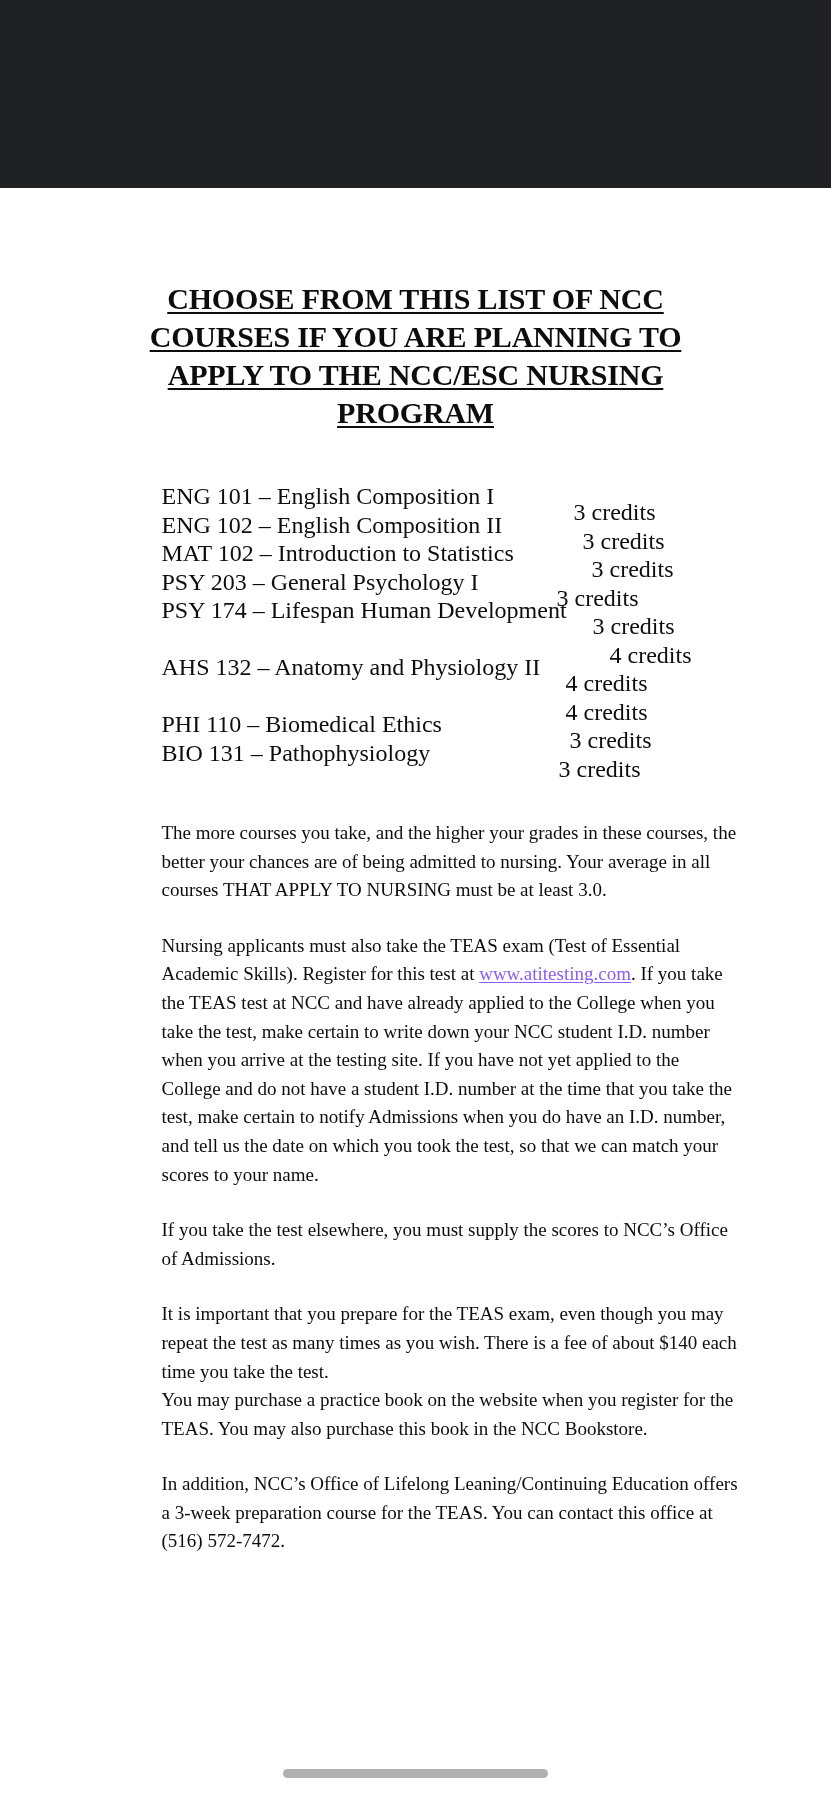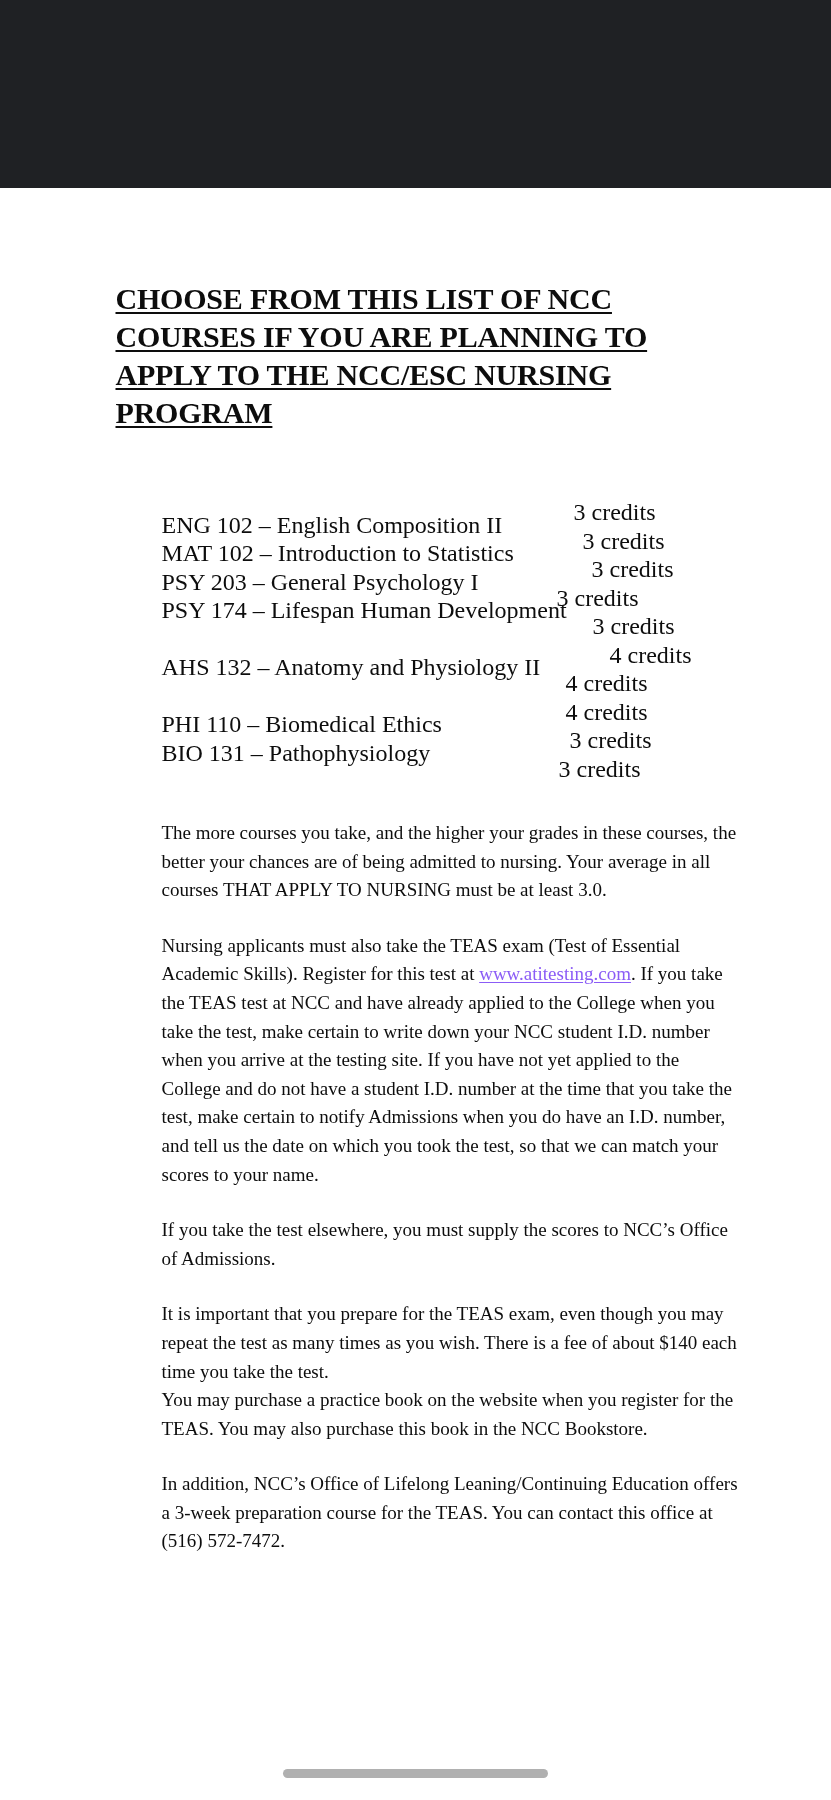--- a/index.html
+++ b/index.html
@@ -18,20 +18,21 @@
   #page {
     position:relative;
     width:831px;
     padding:0;
     background:#ffffff;
   }
   #doc-title {
     margin:0 auto;
     padding-top:92px;
     width:600px;
+    text-align:center;
     font-weight:bold;
     font-size:30px;
     line-height:38px;
     letter-spacing:-0.2px;
   }
   #doc-title .tline {
     display:inline-block;
     text-decoration:underline;
     text-underline-offset:3px;
     text-decoration-thickness:2px;
@@ -94,21 +95,21 @@
 <div id="page">
 
   <div id="doc-title">
     <span class="tline">CHOOSE FROM THIS LIST OF NCC</span><br>
     <span class="tline">COURSES IF YOU ARE PLANNING TO</span><br>
     <span class="tline">APPLY TO THE NCC/ESC NURSING</span><br>
     <span class="tline">PROGRAM</span>
   </div>
 
   <div id="course-list">
-      <div class="course-row"><span class="course-credits" style="left: 412px;">3 credits</span></div>
+      <div class="course-row"><span class="course-name">ENG 101 – English Composition I</span><span class="course-credits" style="left: 412px;">3 credits</span></div>
       <div class="course-row"><span class="course-name">ENG 102 – English Composition II</span><span class="course-credits" style="left: 421px;">3 credits</span></div>
       <div class="course-row"><span class="course-name">MAT 102 – Introduction to Statistics</span><span class="course-credits" style="left: 430px;">3 credits</span></div>
       <div class="course-row"><span class="course-name">PSY 203 – General Psychology I</span><span class="course-credits" style="left: 395px;">3 credits</span></div>
       <div class="course-row"><span class="course-name">PSY 174 – Lifespan Human Development</span><span class="course-credits" style="left: 431px;">3 credits</span></div>
       <div class="course-row"><span class="course-credits" style="left: 448px;">4 credits</span></div>
       <div class="course-row"><span class="course-name">AHS 132 – Anatomy and Physiology II</span><span class="course-credits" style="left: 404px;">4 credits</span></div>
       <div class="course-row"><span class="course-credits" style="left: 404px;">4 credits</span></div>
       <div class="course-row"><span class="course-name">PHI 110 – Biomedical Ethics</span><span class="course-credits" style="left: 408px;">3 credits</span></div>
       <div class="course-row"><span class="course-name">BIO 131 – Pathophysiology</span><span class="course-credits" style="left: 397px;">3 credits</span></div>
     </div>

